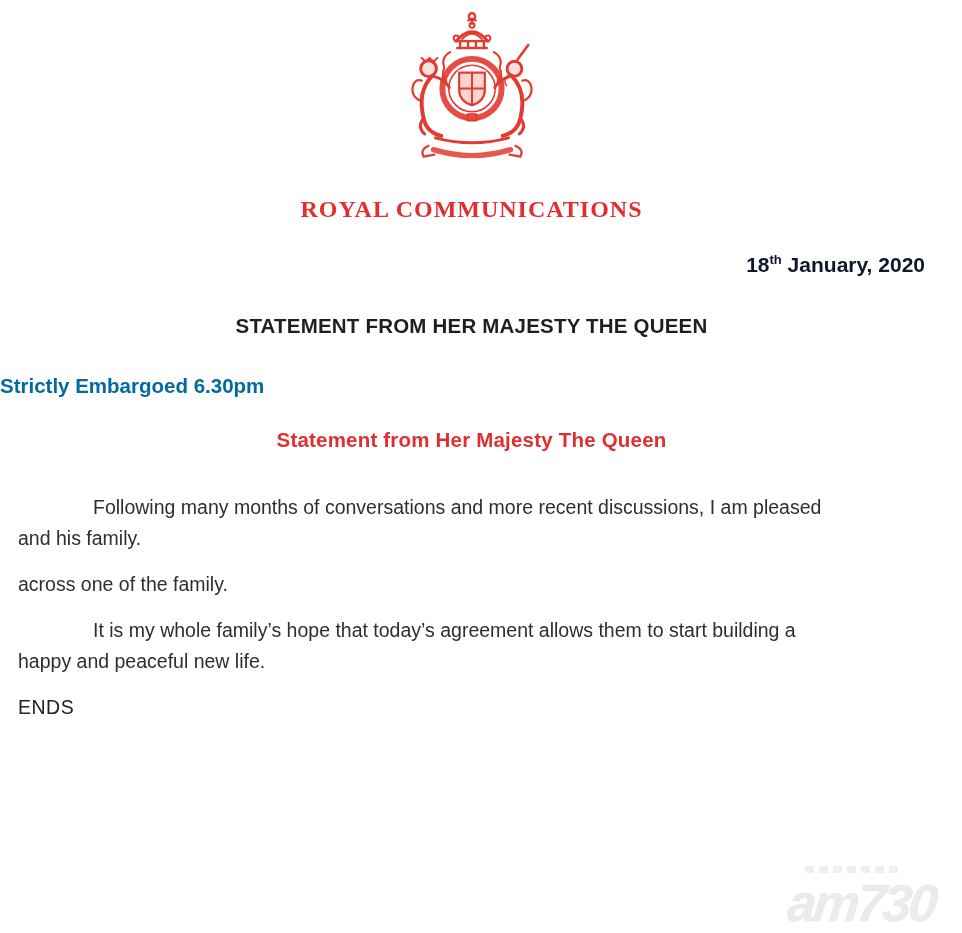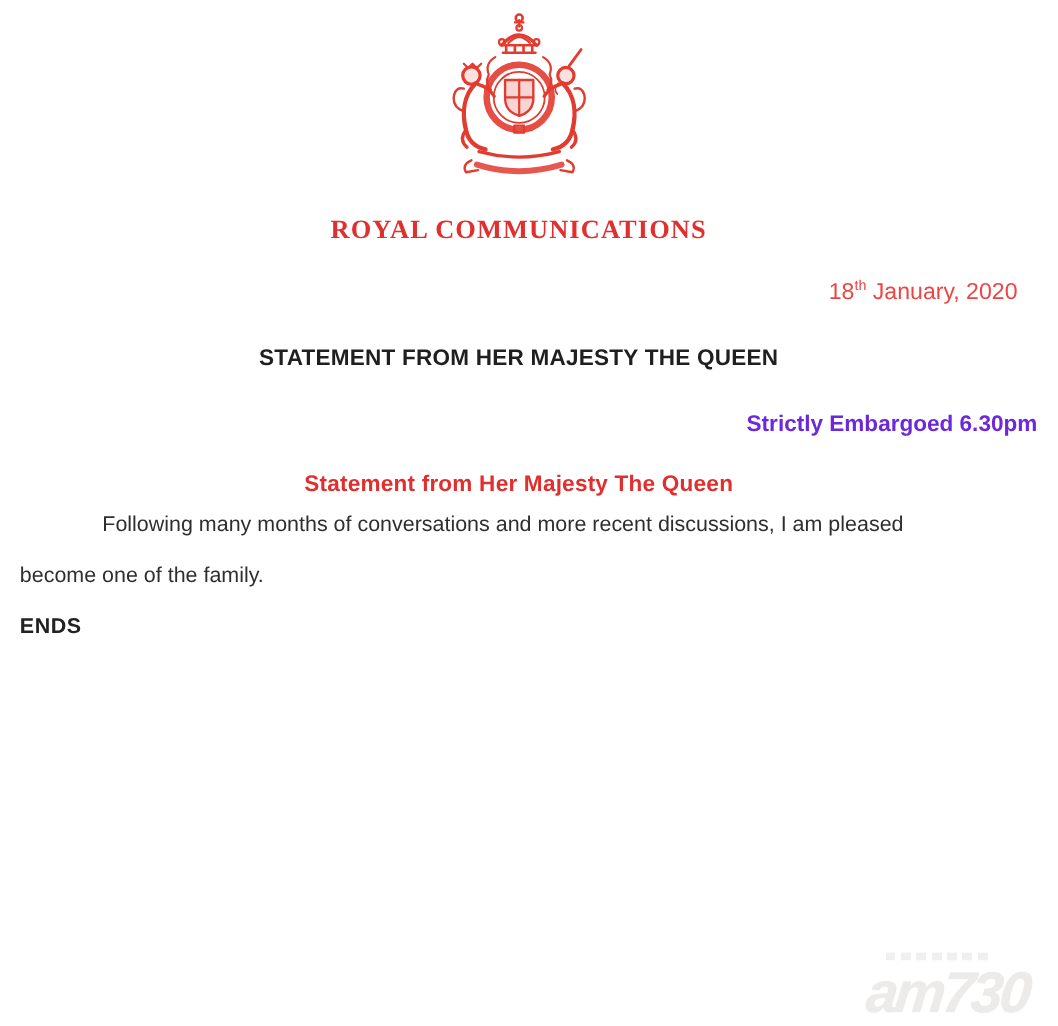--- a/index.html
+++ b/index.html
@@ -21,45 +21,45 @@
     position:absolute;top:196px;left:0;right:0;
     text-align:center;
     font-family:"Liberation Serif", serif;
     font-weight:bold;
     font-size:24px;
     letter-spacing:1px;
     color:var(--red,#e12f2f);
   }
   .date{
     position:absolute;top:252px;right:18px;
-    font-weight:normal;font-size:21px;color:#ef4444;
+    font-weight:bold;font-size:21px;color:#0f172a;
   }
   .date sup{font-size:13px;}
   .h-main{
     position:absolute;top:314px;left:0;right:0;text-align:center;
     font-weight:bold;font-size:20.5px;color:#1f1f1f;letter-spacing:0.2px;
   }
   .h-embargo{
-    position:absolute;top:374px;left:0;right:0;text-align:right;
-    font-weight:bold;font-size:20.5px;color:#6d28d9;
+    position:absolute;top:374px;left:0;right:0;text-align:left;
+    font-weight:bold;font-size:20.5px;color:#0369a1;
   }
   .h-red{
     position:absolute;top:428px;left:0;right:0;text-align:center;
     font-weight:bold;font-size:20.5px;color:var(--red,#e12f2f);letter-spacing:0.2px;
   }
   .body{
-    position:absolute;top:462px;left:18px;right:18px;
+    position:absolute;top:492px;left:18px;right:18px;
     font-size:19.5px;line-height:31px;color:var(--body-text,#2e2e2e);
   }
   .paragraph{margin:0 0 15px 0;}
   .paragraph .line{white-space:nowrap;}
   .paragraph .line.indent{padding-left:75px;}
   .ends{
     margin-top:15px;
-    font-weight:700;letter-spacing:0.5px;font-size:19.5px;color:#222;
+    font-weight:400;letter-spacing:0.5px;font-size:19.5px;color:#222;
   }
   .watermark{
     position:absolute;right:8px;bottom:2px;
     text-align:right;z-index:2;
     color:var(--watermark,#ecebe9);
     user-select:none;
   }
   .wm-tagline{
     height:7px;width:96px;margin:0 34px 2px auto;
     background:repeating-linear-gradient(90deg,#efeeec 0 9px,transparent 9px 14px);
@@ -136,23 +136,28 @@
   <div class="h-main">STATEMENT FROM HER MAJESTY THE QUEEN</div>
 
   <div class="h-embargo">Strictly Embargoed 6.30pm</div>
 
   <div class="h-red">Statement from Her Majesty The Queen</div>
 
   <div class="body">
     <div id="paragraphs">
         <div class="paragraph">
           <div class="line indent">Following many months of conversations and more recent discussions, I am pleased</div>
+          <div class="line">and his family.</div>
         </div>
         <div class="paragraph">
-          <div class="line">become one of the family.</div>
+          <div class="line">across one of the family.</div>
+        </div>
+        <div class="paragraph">
+          <div class="line indent">It is my whole family’s hope that today’s agreement allows them to start building a</div>
+          <div class="line">happy and peaceful new life.</div>
         </div>
       </div>
     <div class="ends">ENDS</div>
   </div>
 
   <div class="watermark">
     <div class="wm-tagline"></div>
     <div class="wm-logo">am730</div>
   </div>
 

